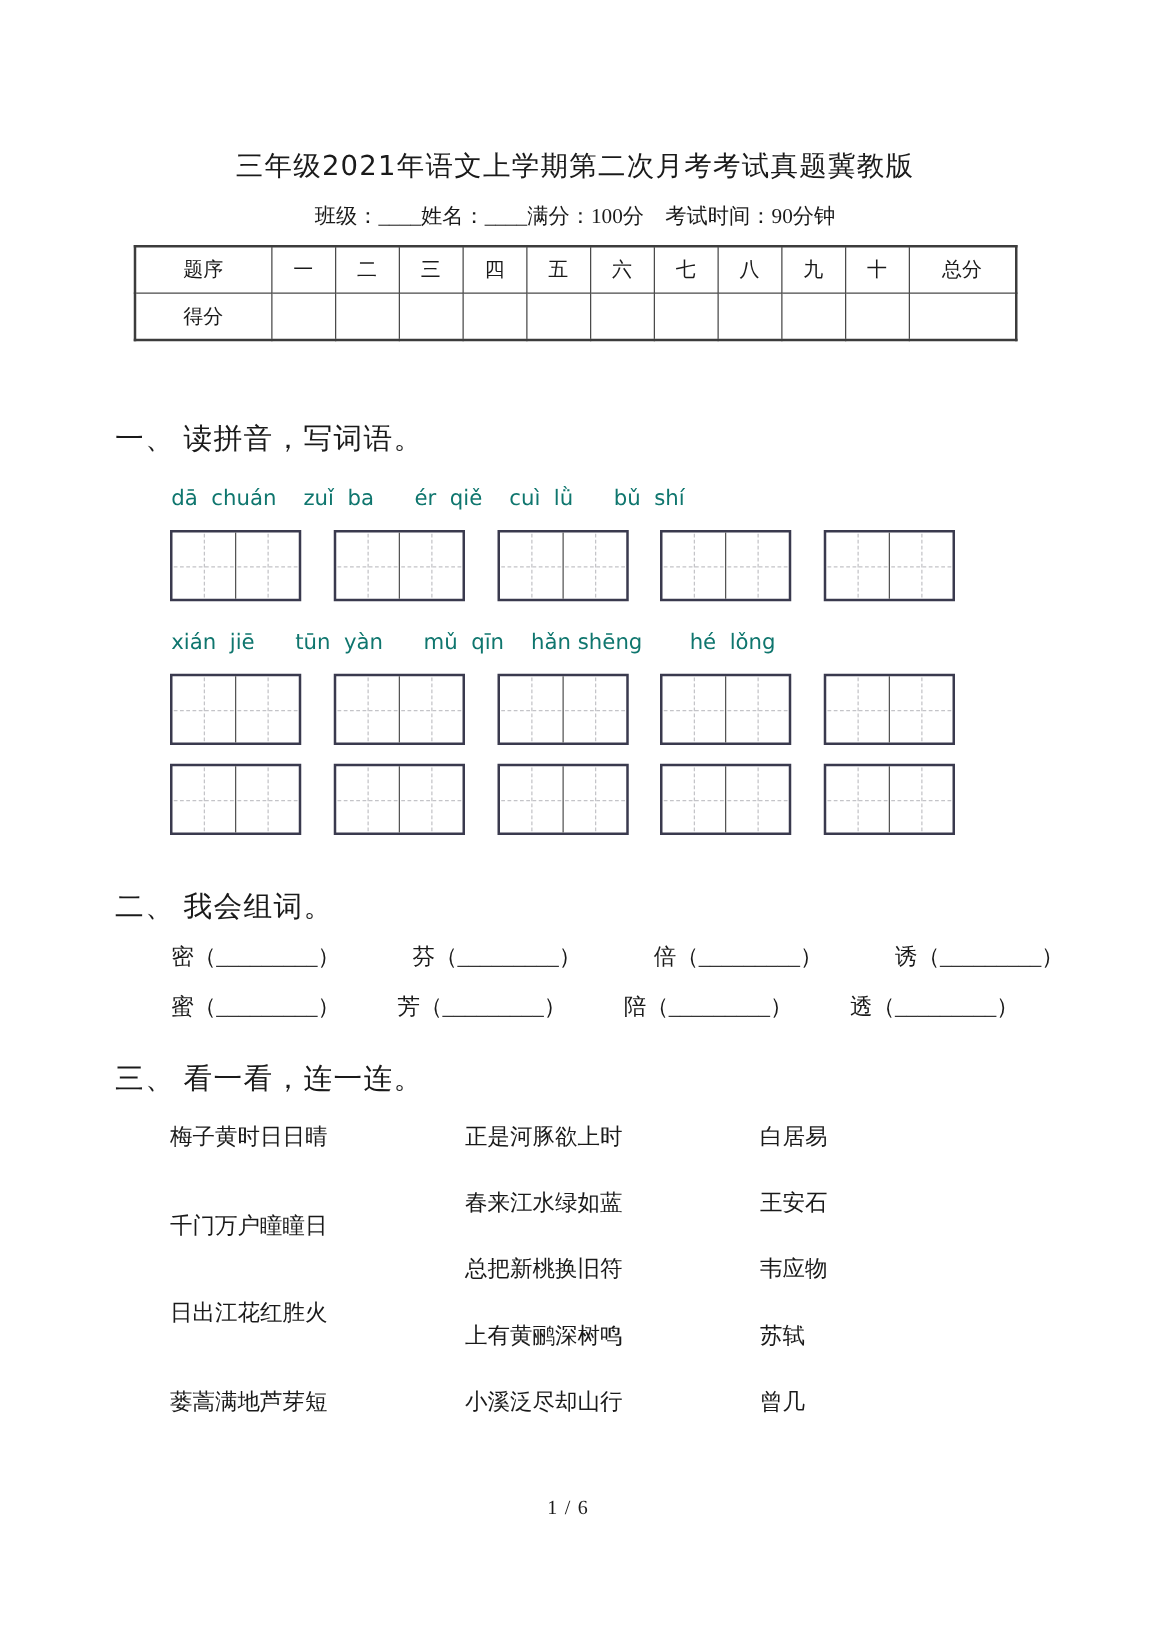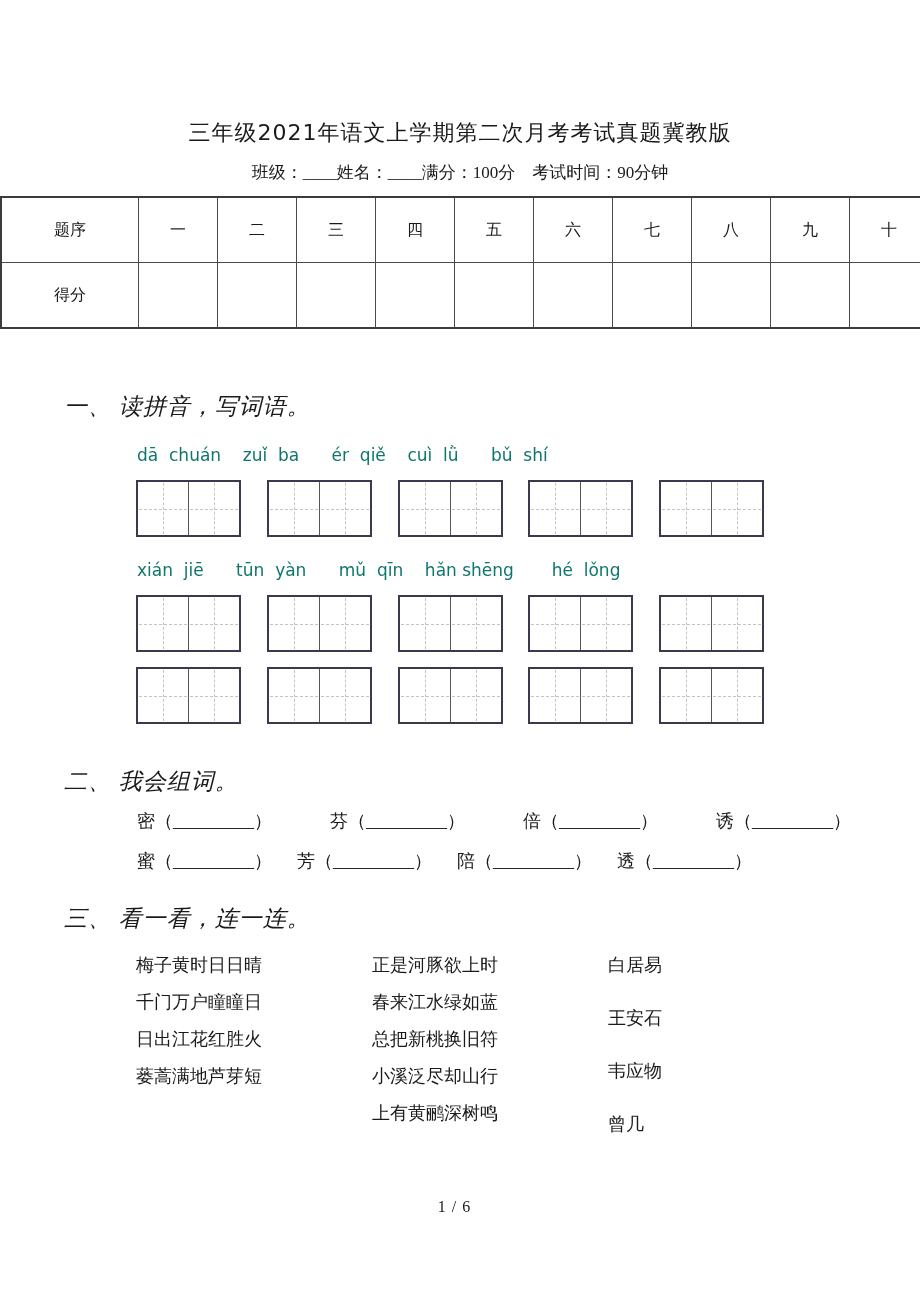--- a/index.html
+++ b/index.html
@@ -29,33 +29,32 @@
     margin:12px auto 0 auto;
     border-collapse:collapse;
     table-layout:fixed;
     width:694px;
   }
   table.score td{
     border:1.6px solid #4a4a4a;
     height:36px;
     text-align:center;
     font-size:16px;
-    padding:14px;
+    padding:0;
   }
   table.score{border:2px solid #3c3c3c;}
   td.c-label{width:108px;}
   td.c-num{width:50px;}
   td.c-total{width:84px;}
 
   .sec-heading{
-    margin-left:64px;
+    margin-left:92px;
     font-size:23px;
     letter-spacing:1px;
     white-space:pre;
-    font-style:italic;
   }
   .h1{margin-top:62px;}
   .h2{margin-top:42px;}
   .h3{margin-top:30px;}
 
   .pinyin{
     margin-left:137px;
     margin-top:23px;
     font-family:"DejaVu Sans","Liberation Sans",sans-serif;
     font-size:17px;
@@ -86,29 +85,29 @@
     content:"";position:absolute;top:1px;bottom:1px;left:50%;
     border-left:1.5px dashed #c4c4c8;
   }
 
   .zuci-row{
     display:flex;
     margin-left:137px;
     font-size:18px;
   }
   .zuci-row.first{margin-top:12px;gap:33px;}
-  .zuci-row + .zuci-row{margin-top:16px;}
+  .zuci-row + .zuci-row{margin-top:16px;gap:21px;}
   .zuci-item{width:160px;white-space:pre;}
 
   .match-wrap{
     display:flex;
     margin:16px 0 0 136px;
     font-size:18px;
   }
-  .match-col{display:flex;flex-direction:column;}
+  .match-col{display:flex;flex-direction:column;justify-content:space-between;}
   .match-col .m-item{height:37px;line-height:30px;}
   .col-left{width:236px;}
   .col-mid{width:236px;}
   .col-right{width:160px;gap:16px;}
 
   .footer{
     position:absolute;
     left:0;right:11px;
     top:1198px;
     text-align:center;
@@ -252,26 +251,27 @@
     <div class="match-col col-left">
       <div class="m-item">梅子黄时日日晴</div>
       <div class="m-item">千门万户瞳瞳日</div>
       <div class="m-item">日出江花红胜火</div>
       <div class="m-item">蒌蒿满地芦芽短</div>
     </div>
     <div class="match-col col-mid">
       <div class="m-item">正是河豚欲上时</div>
       <div class="m-item">春来江水绿如蓝</div>
       <div class="m-item">总把新桃换旧符</div>
+      <div class="m-item">上有黄鹂深树鸣</div>
       <div class="m-item">小溪泛尽却山行</div>
-      <div class="m-item">上有黄鹂深树鸣</div>
     </div>
     <div class="match-col col-right">
       <div class="m-item">白居易</div>
       <div class="m-item">王安石</div>
       <div class="m-item">韦应物</div>
+      <div class="m-item">苏轼</div>
       <div class="m-item">曾几</div>
     </div>
   </div>
 
   <div class="footer">1 / 6</div>
 
 </div>
 
 </body></html>

